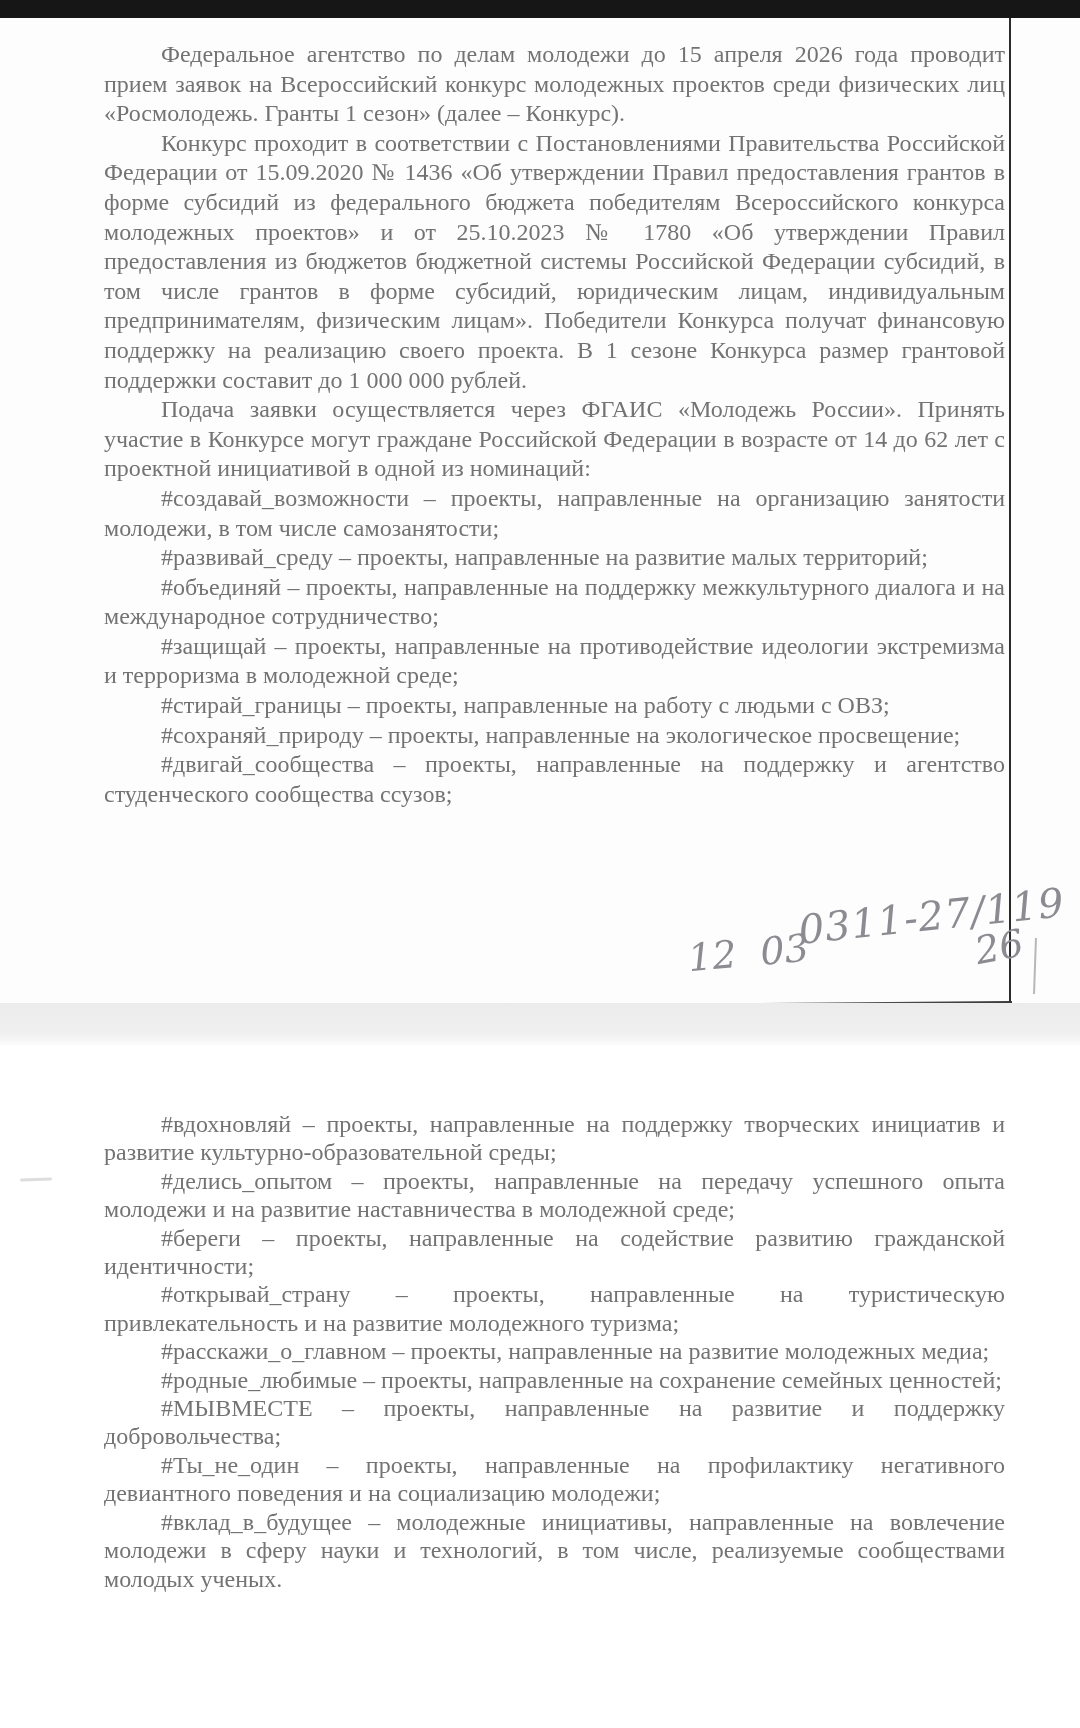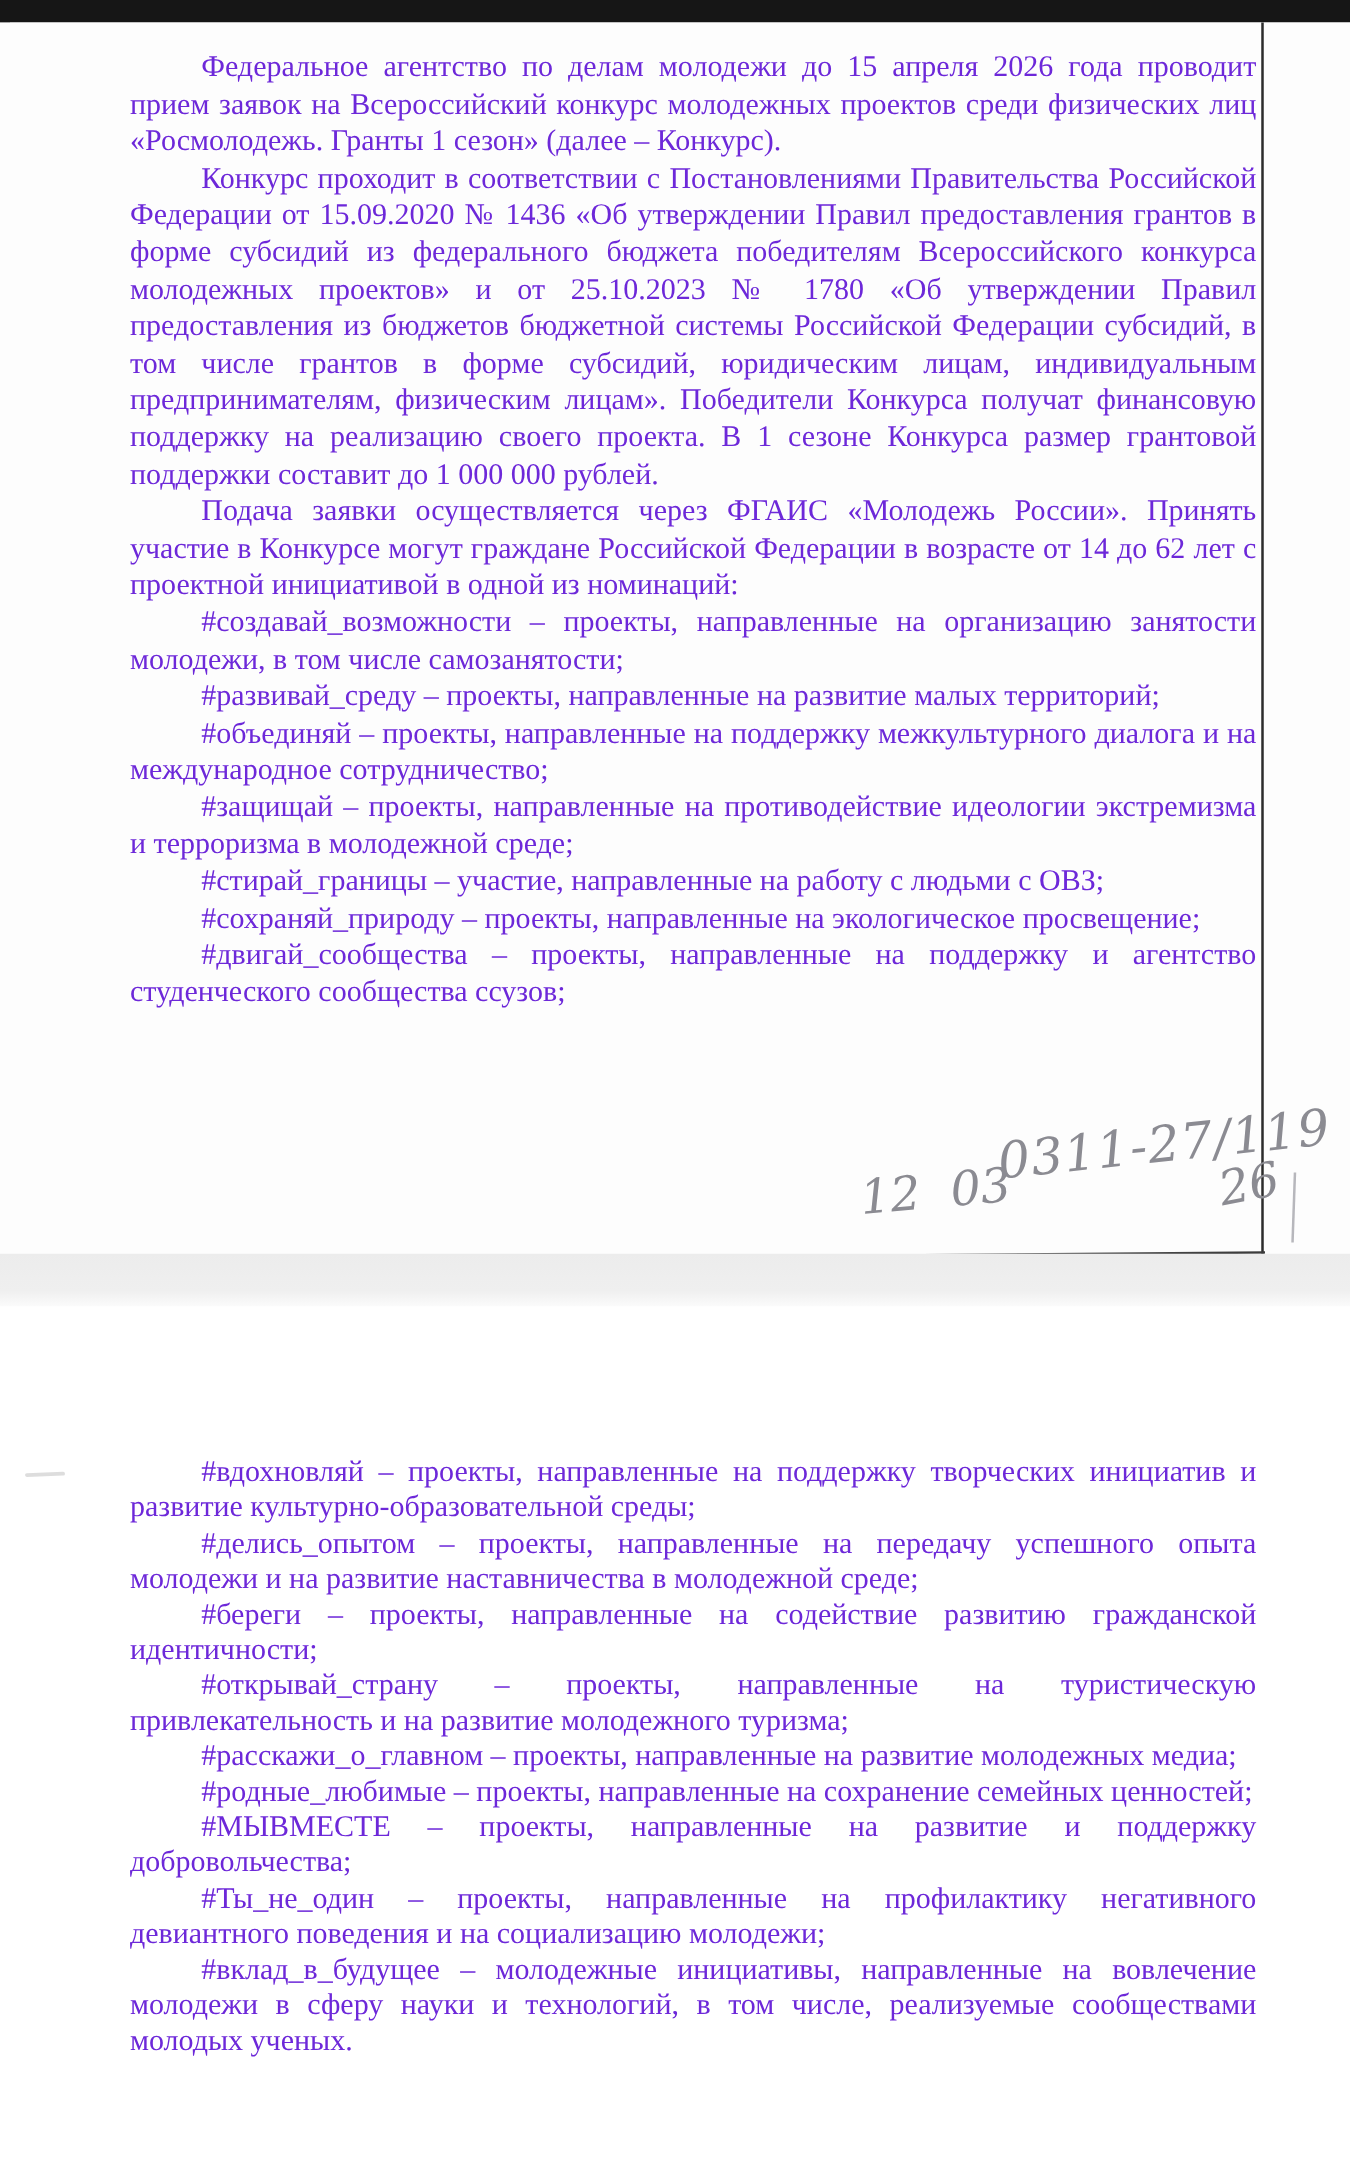--- a/index.html
+++ b/index.html
@@ -19,26 +19,26 @@
     transform:rotate(-0.45deg);transform-origin:100% 50%;
     background:linear-gradient(to right, rgba(110,110,110,0), #6a6a6a 45%, #3a3a3a);
   }
   
   .scan-gap{position:absolute;left:0;top:1003px;width:1080px;height:42px;
     background:linear-gradient(to bottom,#ececec 0%,#efefef 70%,#fbfbfb 100%);}
 
   
   .textblock{
     position:absolute;left:104px;width:901px;
-    color:#6d28d9;font-size:24px;line-height:29.6px;
+    color:#737373;font-size:24px;line-height:29.6px;
     text-align:justify;
   }
   .textblock p{margin:0;text-indent:57px;}
   .tb1{top:40px;}
-  .tb2{top:1164px;line-height:28.4px;}
+  .tb2{top:1110px;line-height:28.4px;}
 
   
   .hw{
     position:absolute;color:#8b8b92;font-style:italic;
     font-family:"DejaVu Serif", serif;white-space:pre;
   }
   .hw-ref{left:798px;top:893px;font-size:40px;transform:rotate(-6deg);letter-spacing:1px;}
   .hw-daymonth{left:688px;top:931px;font-size:38px;transform:rotate(-5deg);}
   .hw-year{left:975px;top:925px;font-size:38px;transform:rotate(-11deg);}
   .hw-tick{position:absolute;left:1034px;top:938px;width:2px;height:56px;background:#b7b7bc;transform:rotate(2deg);}
@@ -59,21 +59,21 @@
   <div class="scan-gap"></div>
 
   <div class="textblock tb1">
     <p>Федеральное агентство по делам молодежи до 15 апреля 2026 года проводит прием заявок на Всероссийский конкурс молодежных проектов среди физических лиц «Росмолодежь. Гранты 1 сезон» (далее – Конкурс).</p>
     <p>Конкурс проходит в соответствии с Постановлениями Правительства Российской Федерации от 15.09.2020 №&nbsp;1436 «Об утверждении Правил предоставления грантов в форме субсидий из федерального бюджета победителям Всероссийского конкурса молодежных проектов» и от 25.10.2023 №&nbsp;1780 «Об утверждении Правил предоставления из бюджетов бюджетной системы Российской Федерации субсидий, в том числе грантов в форме субсидий, юридическим лицам, индивидуальным предпринимателям, физическим лицам». Победители Конкурса получат финансовую поддержку на реализацию своего проекта. В 1 сезоне Конкурса размер грантовой поддержки составит до 1&nbsp;000&nbsp;000 рублей.</p>
     <p>Подача заявки осуществляется через ФГАИС «Молодежь России». Принять участие в Конкурсе могут граждане Российской Федерации в возрасте от 14 до 62 лет с проектной инициативой в одной из номинаций:</p>
     <p>#создавай_возможности – проекты, направленные на организацию занятости молодежи, в том числе самозанятости;</p>
     <p>#развивай_среду – проекты, направленные на развитие малых территорий;</p>
     <p>#объединяй – проекты, направленные на поддержку межкультурного диалога и на международное сотрудничество;</p>
     <p>#защищай – проекты, направленные на противодействие идеологии экстремизма и терроризма в молодежной среде;</p>
-    <p>#стирай_границы – участие, направленные на работу с людьми с ОВЗ;</p>
+    <p>#стирай_границы – проекты, направленные на работу с людьми с ОВЗ;</p>
     <p>#сохраняй_природу – проекты, направленные на экологическое просвещение;</p>
     <p>#двигай_сообщества – проекты, направленные на поддержку и агентство студенческого сообщества ссузов;</p>
   </div>
 
   <div class="hw hw-ref">0311-27/119</div>
   <div class="hw hw-daymonth">12  03</div>
   <div class="hw hw-year">26</div>
   <div class="hw-tick"></div>
 
   <div class="smudge"></div>

